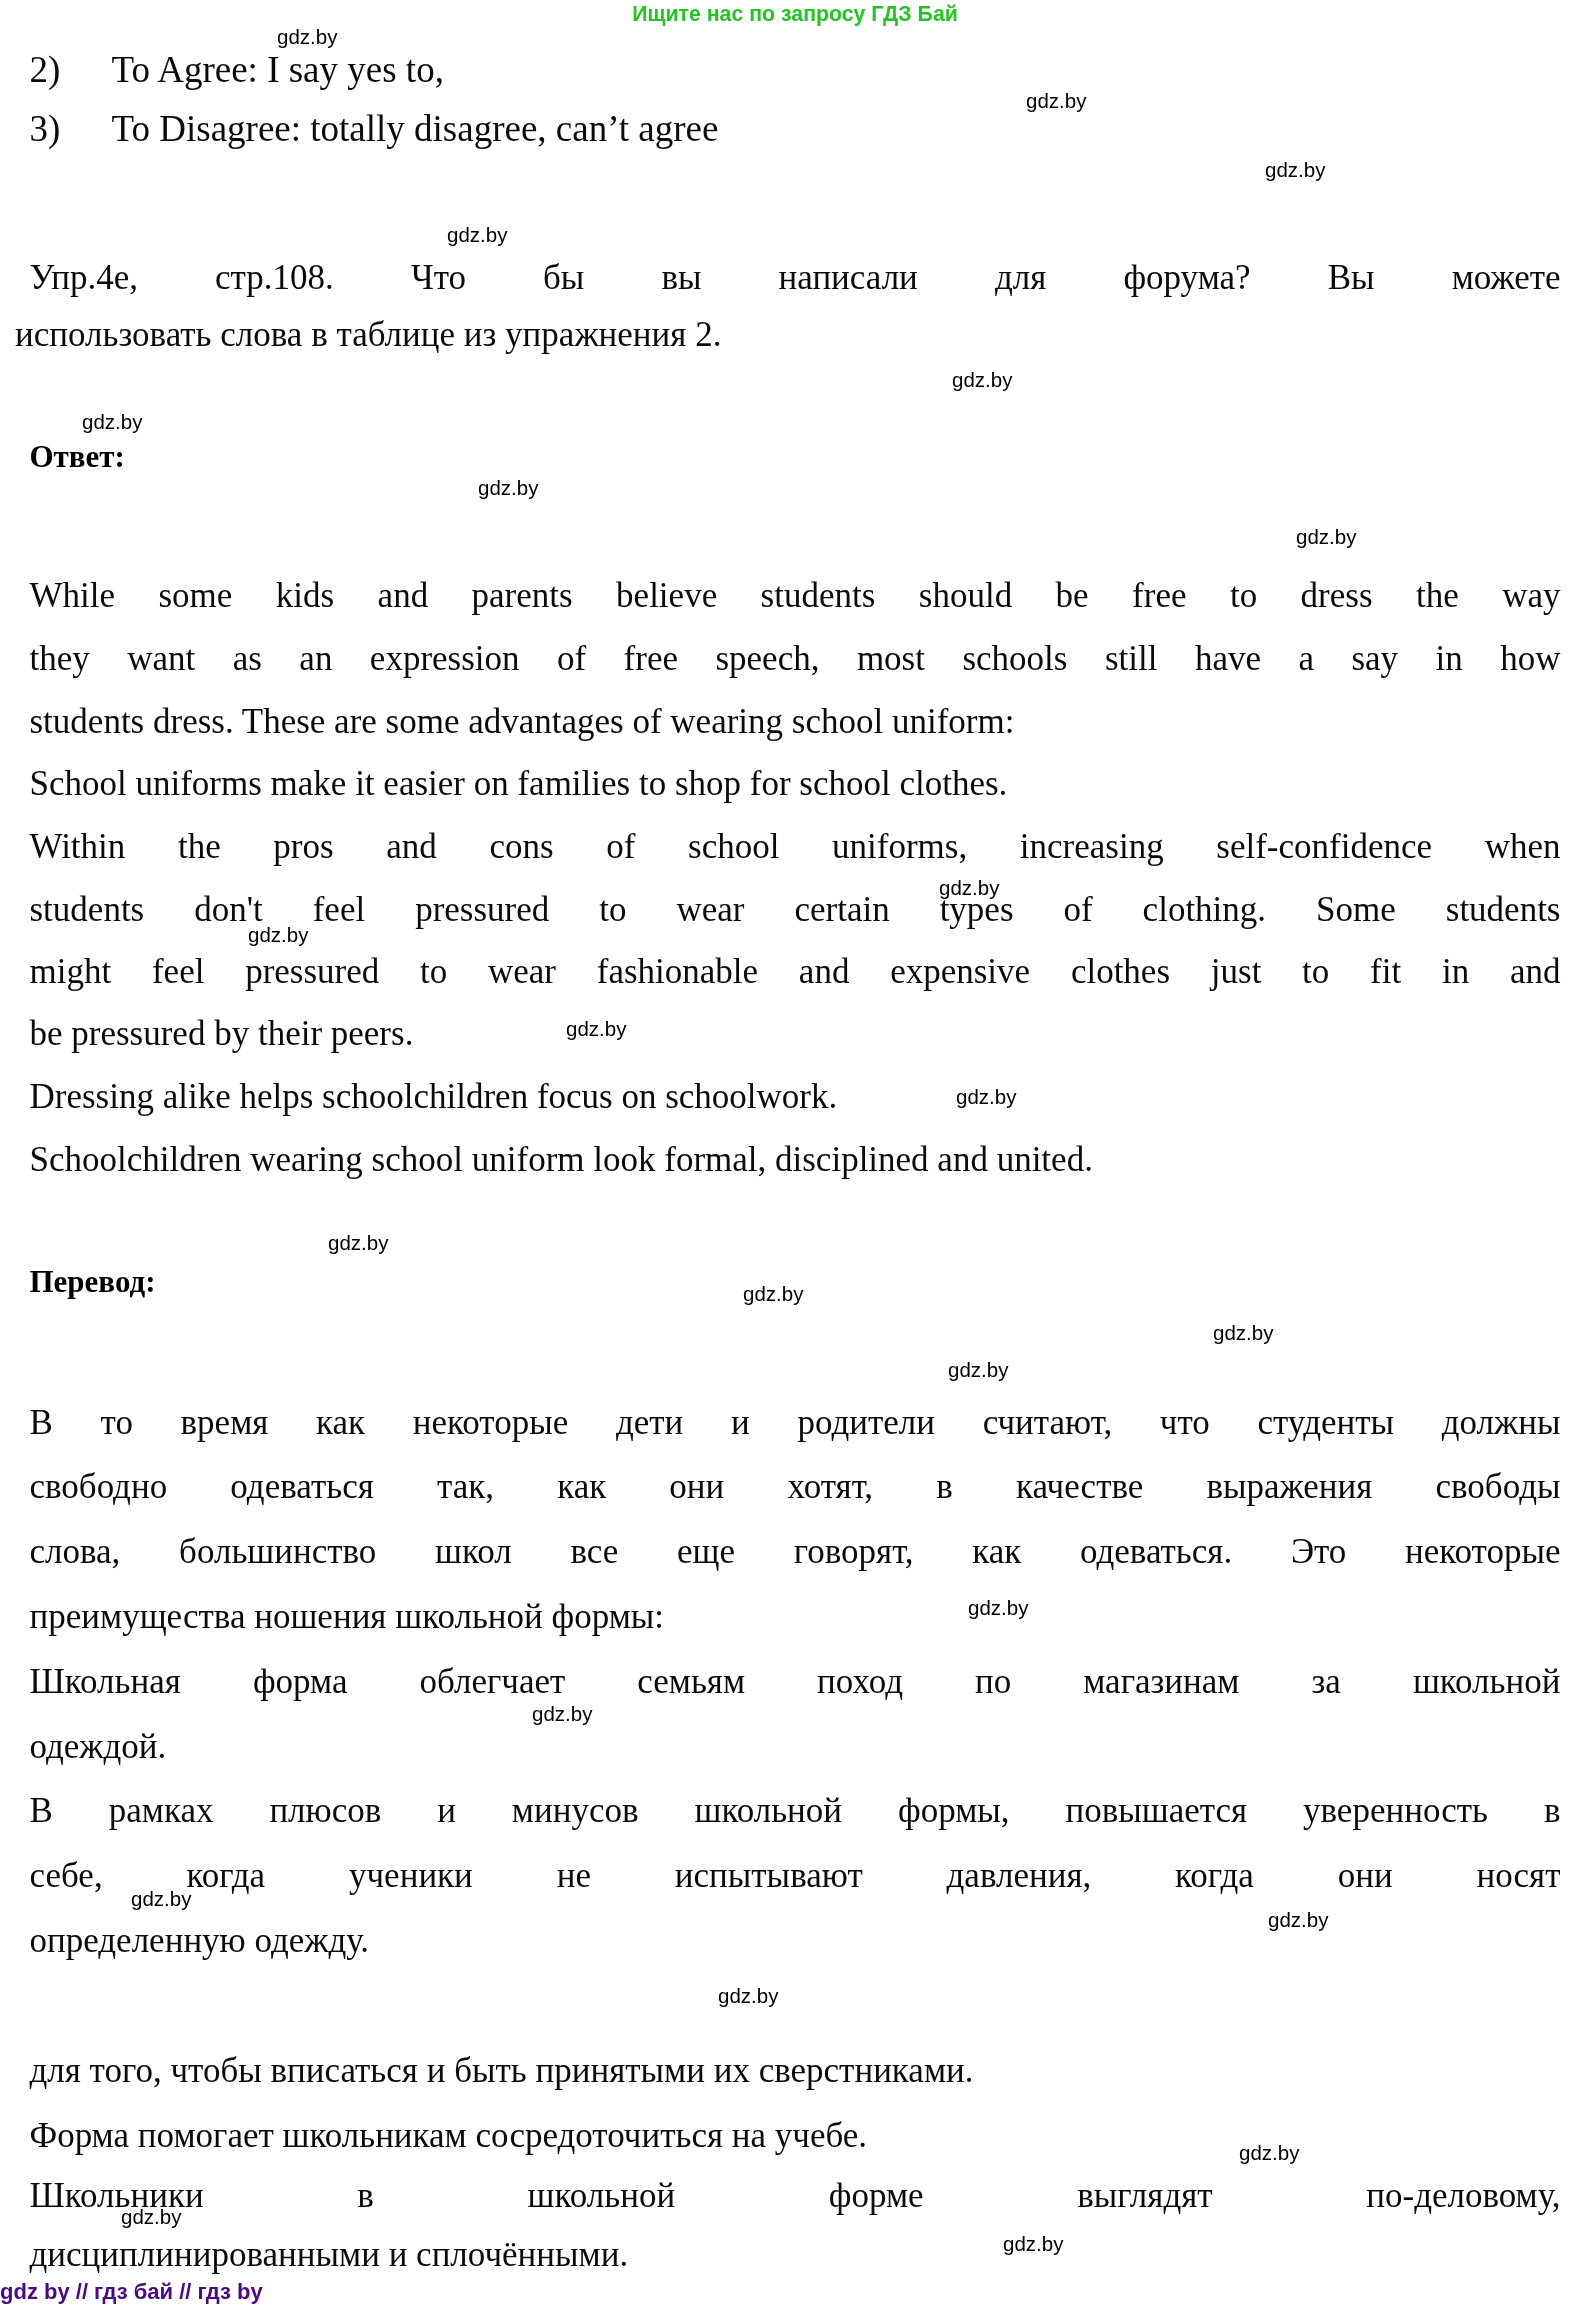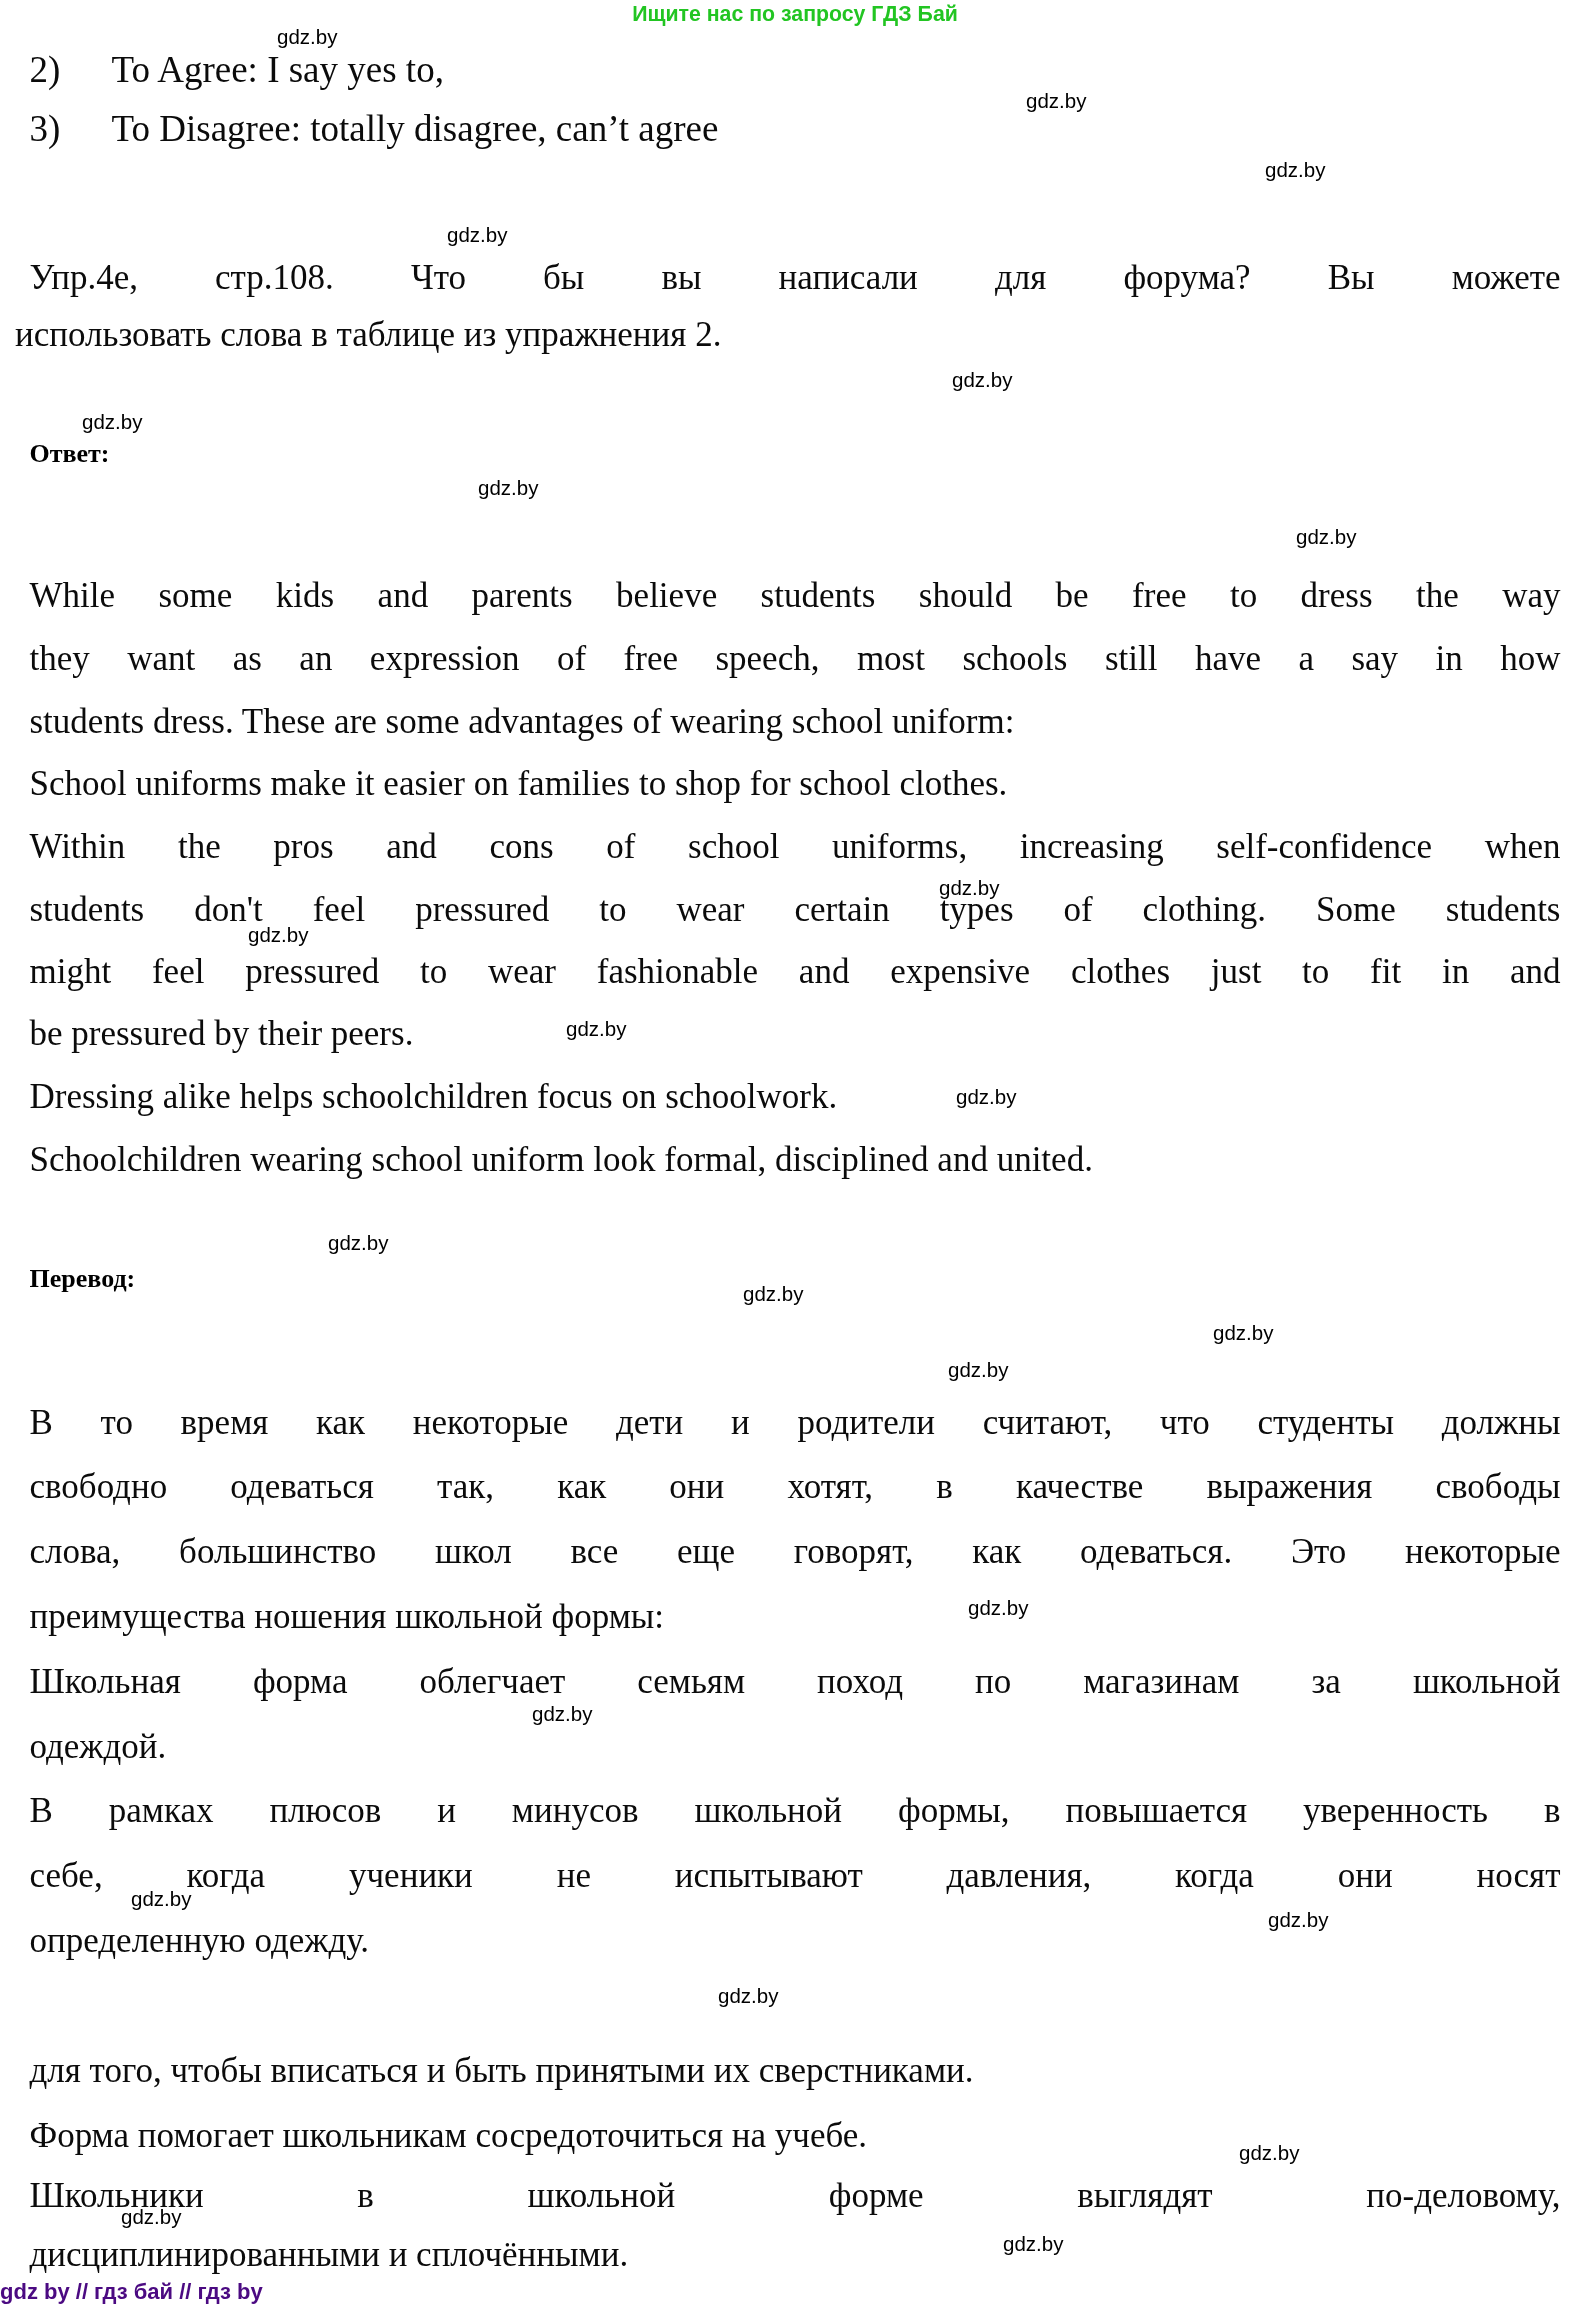--- a/index.html
+++ b/index.html
@@ -68,21 +68,21 @@
   }
   .num-item .idx {
     display: inline-block;
     width: 82px;
   }
 
   .heading {
     position: absolute;
     font-family: "Liberation Serif", "DejaVu Serif", serif;
     font-weight: bold;
-    font-size: 26px;
+    font-size: 31px;
     color: #000000;
     white-space: nowrap;
   }
 
   
   .wm {
     position: absolute;
     font-family: Liberation Sans, sans-serif;
     font-size: 20.5px;
     color: #000000;

